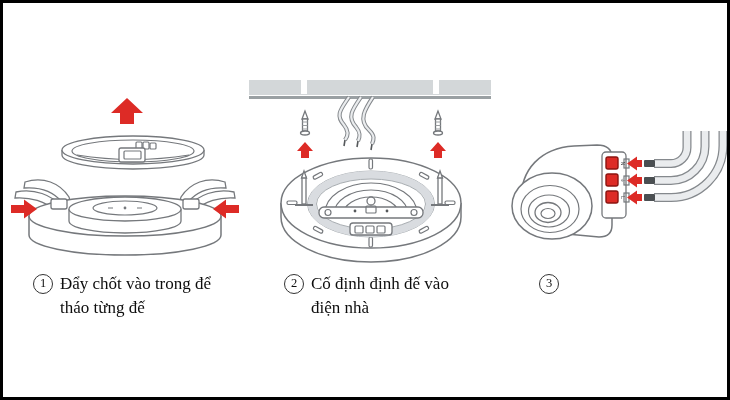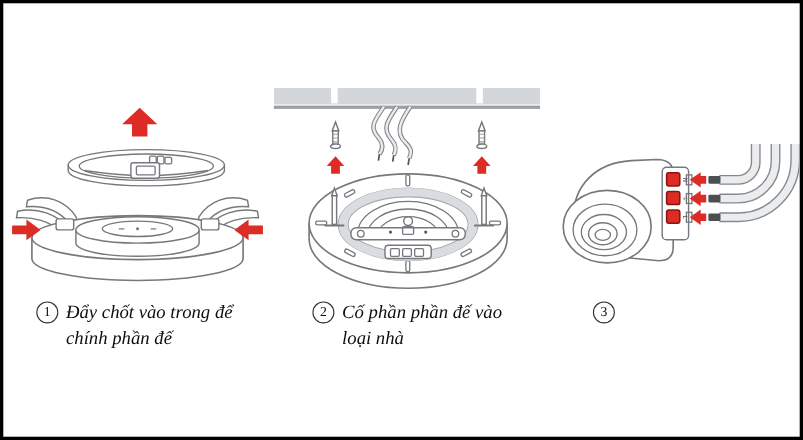--- a/index.html
+++ b/index.html
@@ -37,21 +37,21 @@
   }
   .stepnum{
     flex:0 0 auto;
     width:18px;height:18px;
     margin-top:2px;
     border:1.2px solid #333;
     border-radius:50%;
     display:flex;align-items:center;justify-content:center;
     font-size:12.5px;
   }
-  .captext{display:block;font-style:italic;}
+  .captext{display:block;}
   .cap1{left:30px;top:269px;width:208px;}
   .cap2{left:281px;top:269px;width:200px;}
   .cap3{left:536px;top:269px;width:192px;}
 </style>
 </head>
 <body>
 
 <div class="sheet">
 
   <svg class="art" viewBox="0 0 724 394">
@@ -212,26 +212,26 @@
         <path class="wirei" d="M651,194.5 H668 A52,52 0 0 0 720,142.5 V128"></path>
         <rect class="tip" x="641" y="157" width="11" height="7" rx="1"></rect>
         <rect class="tip" x="641" y="174" width="11" height="7" rx="1"></rect>
         <rect class="tip" x="641" y="191" width="11" height="7" rx="1"></rect>
       </g>
     </g>
   </svg>
 
   <div class="caption cap1">
     <span class="stepnum">1</span>
-    <span class="captext"><span>Đẩy chốt vào trong để</span><br><span>chính phần đế</span></span>
+    <span class="captext"><span>Đẩy chốt vào trong để</span><br><span>tháo từng đế</span></span>
   </div>
 
   <div class="caption cap2">
     <span class="stepnum">2</span>
-    <span class="captext"><span>Cố phần phần đế vào</span><br><span>loại nhà</span></span>
+    <span class="captext"><span>Cố định định đế vào</span><br><span>điện nhà</span></span>
   </div>
 
   <div class="caption cap3">
     <span class="stepnum">3</span>
     <span class="captext"><br></span>
   </div>
 
 </div>
 
 </body></html>

